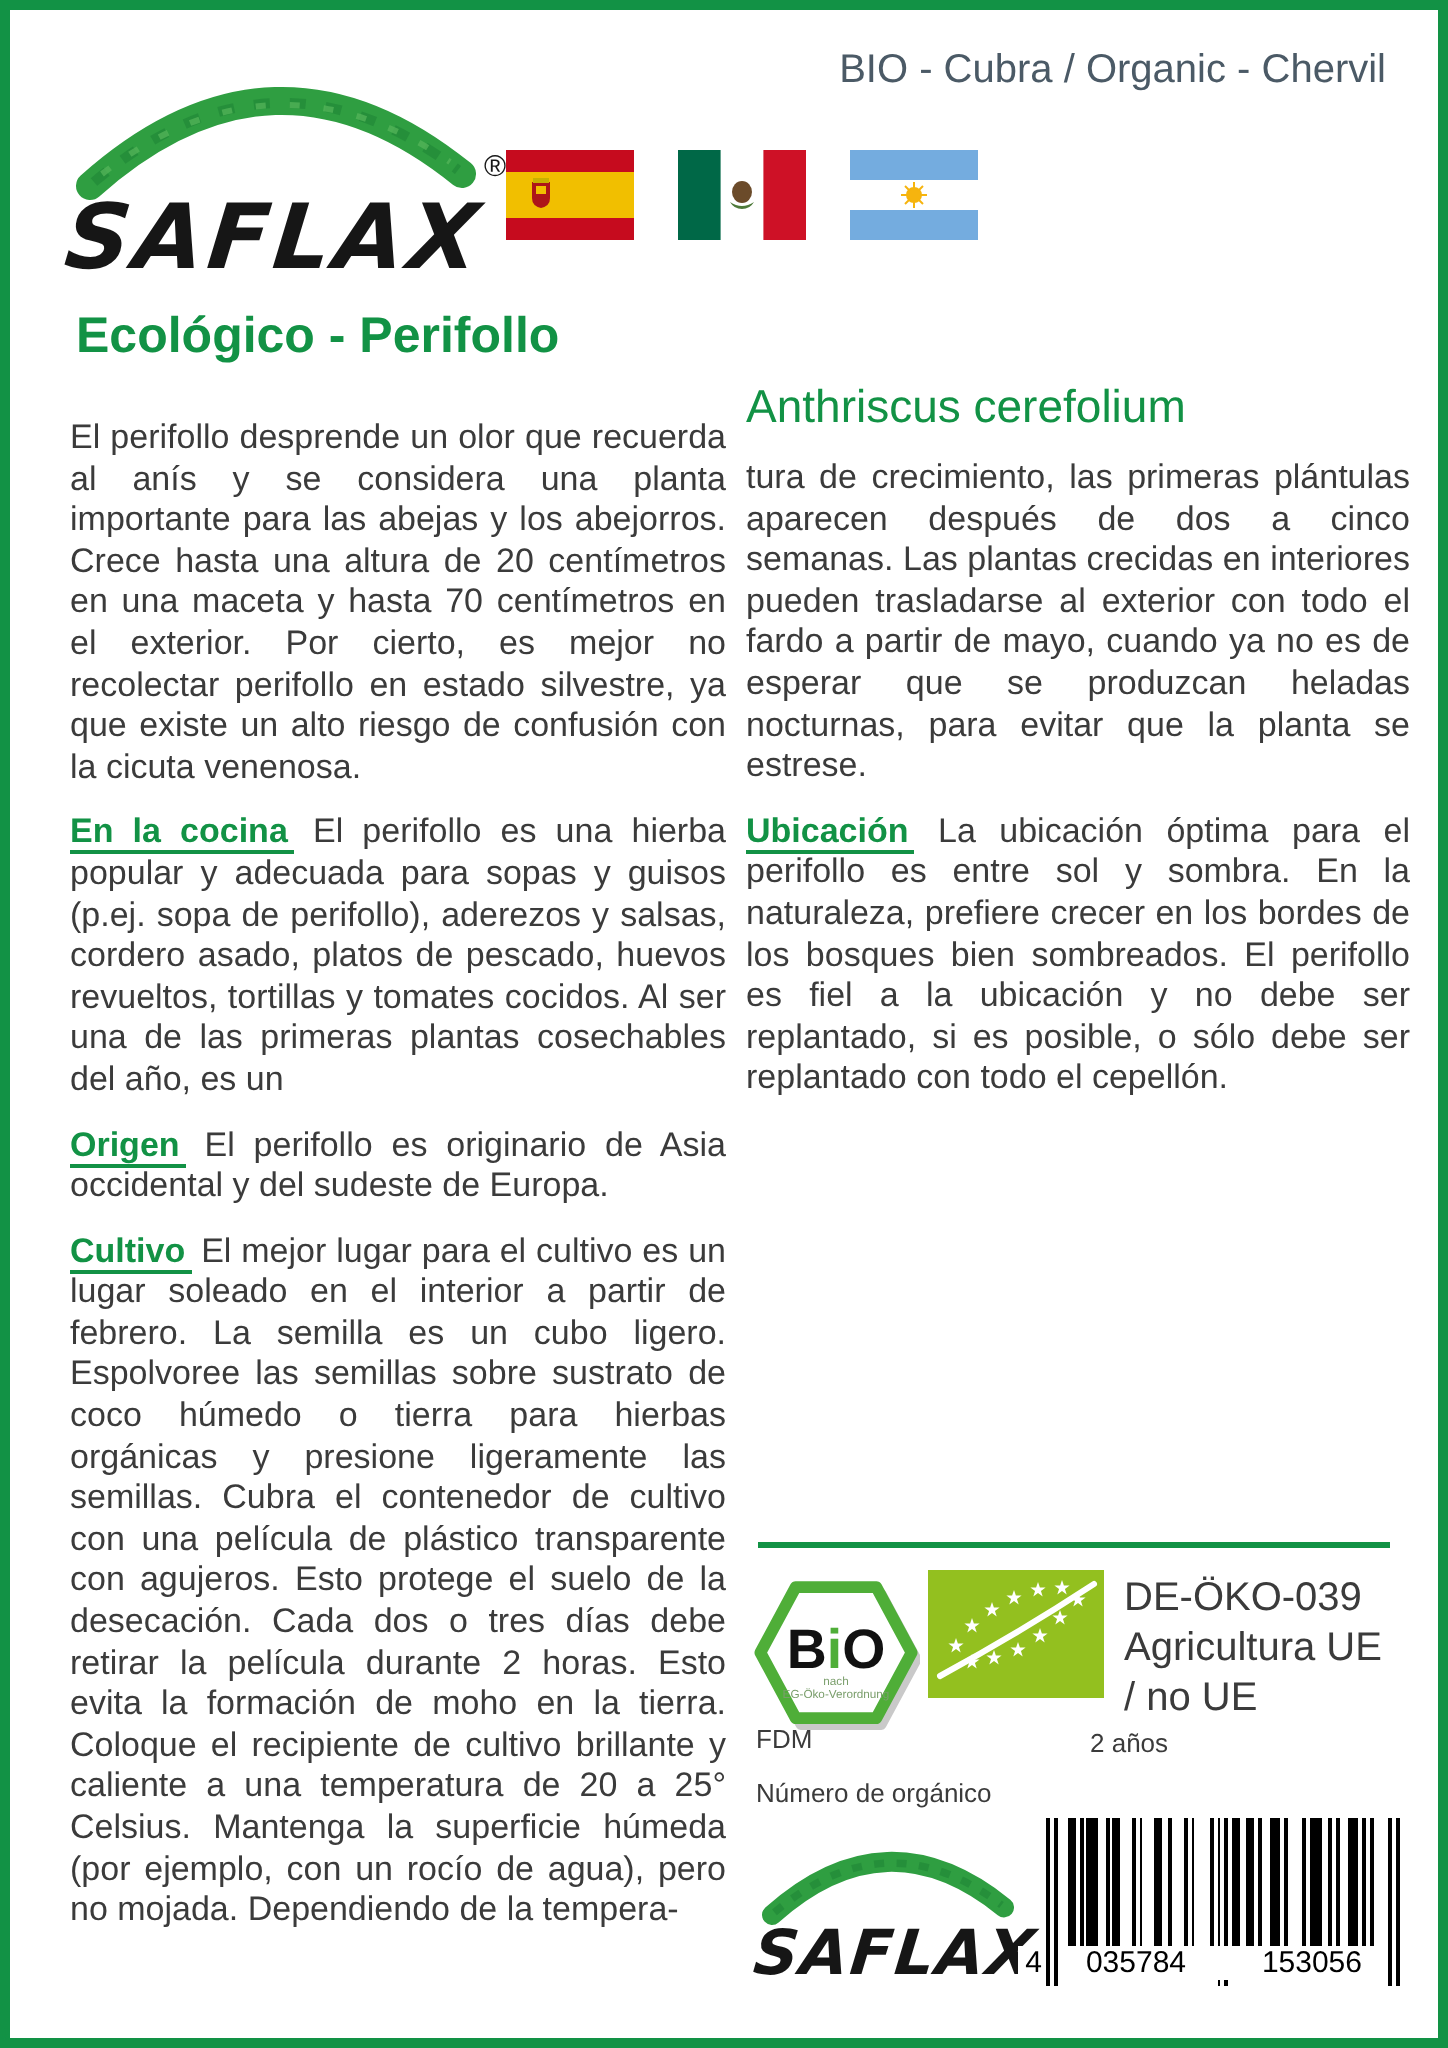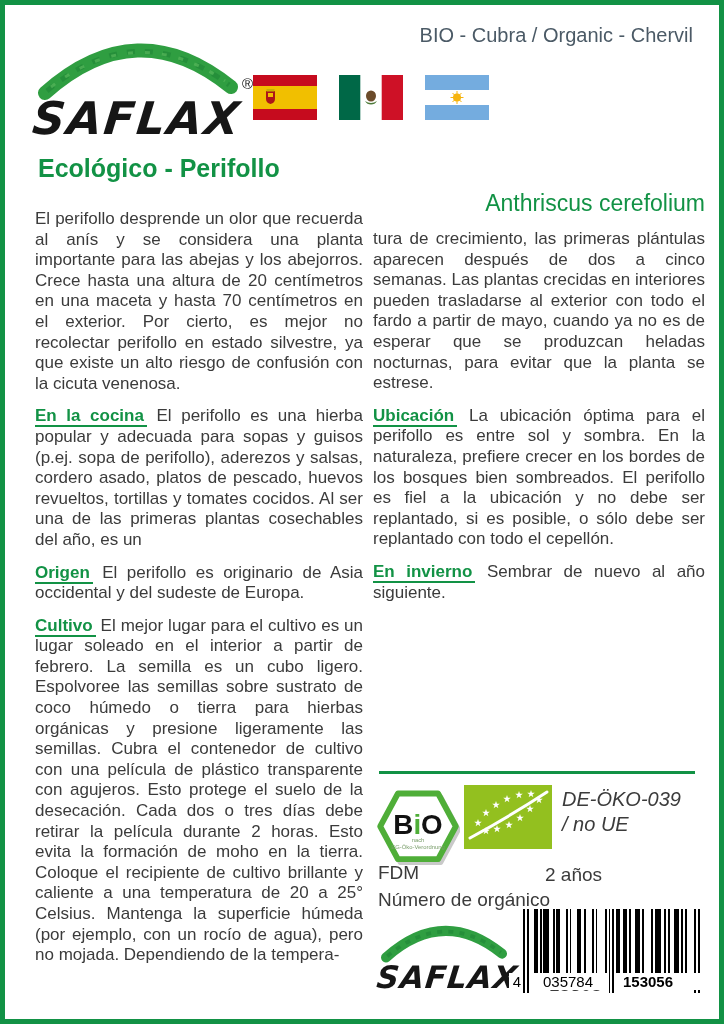--- a/index.html
+++ b/index.html
@@ -22,47 +22,47 @@
     position:absolute;left:2px;bottom:0;font-family:"DejaVu Sans",sans-serif;
     font-style:italic;font-weight:700;letter-spacing:2px;color:#161616;
     transform:skewX(-6deg);
   }
   .logo-top .brand-text{font-size:45px;}
   .reg-mark{position:absolute;right:-4px;top:46px;font-size:15px;color:#161616;}
   .flags{position:absolute;left:248px;top:70px;display:flex;gap:22px;}
   .flags svg{display:block;}
   .product-line{position:absolute;right:26px;top:19px;font-size:20px;color:var(--slate);}
   .title{position:absolute;left:33px;top:149px;font-size:25px;font-weight:700;color:var(--accent);}
-  .latin{position:absolute;left:368px;top:185px;width:332px;text-align:right;font-size:23px;color:var(--accent);}
+  .latin{position:absolute;left:368px;top:185px;width:332px;text-align:left;font-size:23px;color:var(--accent);}
   
   .col{position:absolute;font-size:17px;line-height:20.6px;text-align:justify;}
   .col p{margin:0 0 12px 0;}
   .col-left{left:30px;top:204px;width:328px;}
   .col-right{left:368px;top:224px;width:332px;}
   .sec{color:var(--accent);font-weight:700;border-bottom:2px solid var(--accent);padding-right:3px;}
   
   .bottom-rule{position:absolute;left:374px;top:766px;width:316px;height:3px;background:var(--accent);}
   .bio-seal{position:absolute;left:371px;top:778px;}
   .eu-logo{position:absolute;left:459px;top:780px;}
-  .cert-text{position:absolute;left:557px;top:782px;font-size:20px;line-height:25px;color:var(--body);font-style:italic;}
-  .kv{position:absolute;font-size:19px;color:var(--body);}
+  .cert-text{position:absolute;left:557px;top:782px;font-size:20px;line-height:25px;color:var(--body);}
+  .kv{position:absolute;font-size:13px;color:var(--body);}
   .fdm-label{left:373px;top:857px;}
   .fdm-value{left:540px;top:859px;}
   .art-label{left:373px;top:884px;}
   .art-value{left:544px;top:933px;margin-top:36px;}
   .logo-bottom{left:370px;top:912px;width:136px;height:78px;}
   .logo-bottom .brand-text{font-size:31px;letter-spacing:1px;}
   
   .barcode{position:absolute;left:504px;top:904px;width:192px;height:88px;}
   .bars{position:absolute;left:14px;top:0;width:178px;height:88px;}
   .bar{position:absolute;top:0;background:#000;}
   .bc-digit{position:absolute;font-size:15px;color:#000;background:#fff;}
   .bc-first{left:0;top:64px;width:12px;text-align:right;}
   .bc-g1{left:20px;top:64px;width:78px;text-align:center;}
-  .bc-g2{left:114px;top:64px;width:78px;text-align:left;font-weight:bold;}
+  .bc-g2{left:94px;top:64px;width:78px;text-align:right;}
 </style>
 </head>
 <body>
 
 <div class="sheet">
 
   <div class="logo logo-top">
     <svg class="logo-arc" width="202" height="72" viewBox="0 0 202 72">
       <path d="M8,64 Q100,-18 194,58" fill="none" stroke="#2F9E41" stroke-width="14" stroke-linecap="round"></path>
       <path d="M10,62 Q100,-14 192,56" fill="none" stroke="#1E8434" stroke-width="5" stroke-dasharray="8 10" opacity="0.55"></path>
@@ -109,21 +109,20 @@
   <div class="col col-left">
     <p><span>El perifollo desprende un olor que recuerda al anís y se considera una planta importante para las abejas y los abejorros. Crece hasta una altura de 20 centímetros en una maceta y hasta 70 centímetros en el exterior. Por cierto, es mejor no recolectar perifollo en estado silvestre, ya que existe un alto riesgo de confusión con la cicuta venenosa.</span></p>
     <p><span class="sec">En la cocina</span> <span>El perifollo es una hierba popular y adecuada para sopas y guisos (p.ej. sopa de perifollo), aderezos y salsas, cordero asado, platos de pescado, huevos revueltos, tortillas y tomates cocidos. Al ser una de las primeras plantas cosechables del año, es un</span></p>
     <p><span class="sec">Origen</span> <span>El perifollo es originario de Asia occidental y del sudeste de Europa.</span></p>
     <p><span class="sec">Cultivo</span> <span>El mejor lugar para el cultivo es un lugar soleado en el interior a partir de febrero. La semilla es un cubo ligero. Espolvoree las semillas sobre sustrato de coco húmedo o tierra para hierbas orgánicas y presione ligeramente las semillas. Cubra el contenedor de cultivo con una película de plástico transparente con agujeros. Esto protege el suelo de la desecación. Cada dos o tres días debe retirar la película durante 2 horas. Esto evita la formación de moho en la tierra. Coloque el recipiente de cultivo brillante y caliente a una temperatura de 20 a 25° Celsius. Mantenga la superficie húmeda (por ejemplo, con un rocío de agua), pero no mojada. Dependiendo de la tempera-</span></p>
   </div>
 
   <div class="col col-right">
     <p><span>tura de crecimiento, las primeras plántulas aparecen después de dos a cinco semanas. Las plantas crecidas en interiores pueden trasladarse al exterior con todo el fardo a partir de mayo, cuando ya no es de esperar que se produzcan heladas nocturnas, para evitar que la planta se estrese.</span></p>
     <p><span class="sec">Ubicación</span> <span>La ubicación óptima para el perifollo es entre sol y sombra. En la naturaleza, prefiere crecer en los bordes de los bosques bien sombreados. El perifollo es fiel a la ubicación y no debe ser replantado, si es posible, o sólo debe ser replantado con todo el cepellón.</span></p>
-    <p><span class="sec">En invierno</span> <span>Sembrar de nuevo al año siguiente.</span></p>
   </div>
 
   <div class="bottom-rule"></div>
 
   <svg class="bio-seal" width="84" height="90" viewBox="0 0 100 92">
     <polygon points="29,9 77,9 98,48 77,87 29,87 8,48" fill="none" stroke="#C9C9C9" stroke-width="6" stroke-linejoin="round"></polygon>
     <polygon points="26,5 74,5 95,44 74,83 26,83 5,44" fill="#FFFFFF" stroke="#4FAE38" stroke-width="7" stroke-linejoin="round"></polygon>
     <text x="50" y="53" text-anchor="middle" font-family="Liberation Sans, sans-serif" font-weight="bold" font-size="33" fill="#111111"><tspan>B</tspan><tspan fill="#4FAE38">i</tspan><tspan>O</tspan></text>
     <text x="50" y="63" text-anchor="middle" font-family="Liberation Sans, sans-serif" font-size="7" fill="#7A9E6B">nach</text>
     <text x="50" y="71" text-anchor="middle" font-family="Liberation Sans, sans-serif" font-size="7" fill="#7A9E6B">EG-Öko-Verordnung</text>
@@ -146,20 +145,21 @@
         <use href="#st" x="33" y="44"></use>
         <use href="#st" x="45" y="40"></use>
       <use href="#st" x="56" y="33"></use>
         <use href="#st" x="66" y="24"></use>
         <use href="#st" x="75" y="15"></use>
     </g>
   </svg>
 
   <div class="cert-text">
     <div>DE-ÖKO-039</div>
+    <div>Agricultura UE</div>
     <div>/ no UE</div>
   </div>
 
   <div class="kv fdm-label">FDM</div>
   <div class="kv fdm-value">2 años</div>
   <div class="kv art-label">Número de orgánico</div>
   <div class="kv art-value">15305</div>
 
   <div class="logo logo-bottom">
     <svg class="logo-arc" width="126" height="46" viewBox="0 0 202 72">

